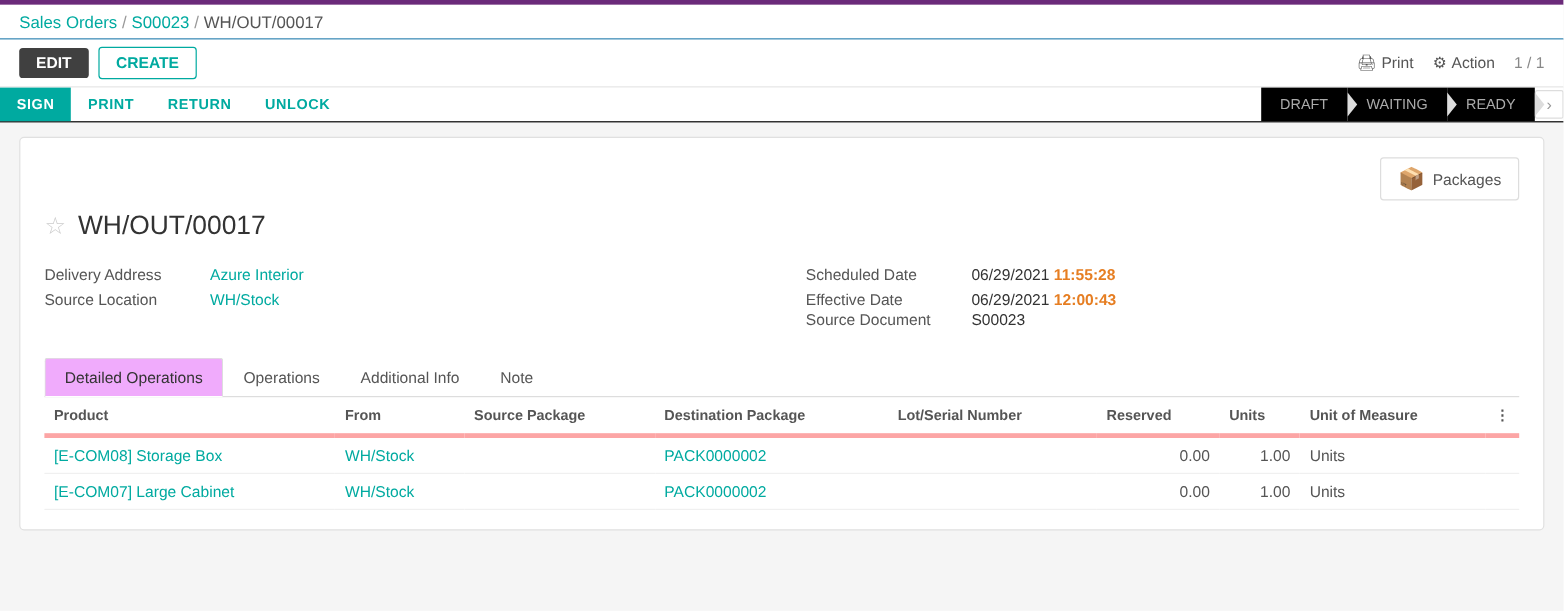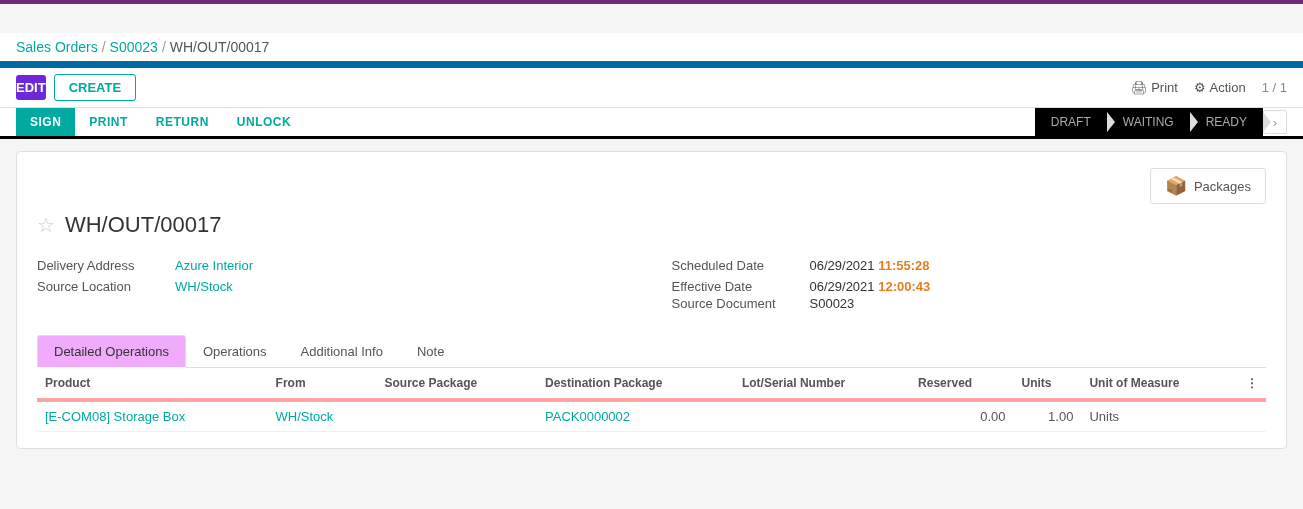--- a/index.html
+++ b/index.html
@@ -9,41 +9,40 @@
     .top-bar { height: 4px; background: #6b2a7a; width: 100%; }
 
     
     .breadcrumb-bar {
       background: #fff;
       padding: 6px 16px;
       display: flex;
       align-items: center;
       gap: 4px;
       font-size: 14px;
-      border-bottom: 7px solid #0369a1;
-      margin-top: 29px;
+      border-bottom: 1px solid #0369a1;
     }
     .breadcrumb-link { color: #00aaa0; cursor: pointer; }
     .breadcrumb-sep { color: #999; }
     .breadcrumb-current { color: #555; }
 
     
     .action-bar {
       background: #fff;
       padding: 6px 16px;
       display: flex;
       align-items: center;
       gap: 8px;
       border-bottom: 1px solid #e0e0e0;
     }
     .btn-edit {
-      background: #6d28d9;
+      background: #404040;
       color: #fff;
       border: none;
-      padding: 5px 0;
+      padding: 5px 14px;
       border-radius: 3px;
       cursor: pointer;
       font-size: 13px;
       font-weight: 600;
     }
     .btn-create {
       background: #fff;
       color: #00aaa0;
       border: 1px solid #00aaa0;
       padding: 5px 14px;
@@ -67,25 +66,25 @@
       font-size: 13px;
       display: flex;
       align-items: center;
       gap: 4px;
     }
     .page-counter { color: #888; font-size: 13px; }
 
     
     .secondary-toolbar {
       background: #fff;
-      padding: 0 16px;
+      padding: 0 0;
       display: flex;
       align-items: flex-end;
       gap: 0;
-      border-bottom: 3px solid #000000;
+      border-bottom: 1px solid #000000;
     }
     .toolbar-btn-active {
       background: #00aaa0;
       color: #fff;
       border: none;
       padding: 7px 14px;
       cursor: pointer;
       font-size: 12px;
       font-weight: 700;
       letter-spacing: 0.5px;
@@ -371,17 +370,28 @@
             <td class="teal">[E-COM08] Storage Box</td>
             <td class="teal">WH/Stock</td>
             <td class=""></td>
             <td class="teal">PACK0000002</td>
             <td class=""></td>
             <td class="num">0.00</td>
             <td class="num">1.00</td>
             <td class="">Units</td>
             <td class="col-options"></td>
           </tr>
+          <tr style="background: rgb(255, 255, 255);">
+            <td class="teal">[E-COM07] Large Cabinet</td>
+            <td class="teal">WH/Stock</td>
+            <td class=""></td>
+            <td class="teal">PACK0000002</td>
+            <td class=""></td>
+            <td class="num">0.00</td>
+            <td class="num">1.00</td>
+            <td class="">Units</td>
+            <td class="col-options"></td>
+          </tr>
         </tbody>
     </table>
 
   </div>
 </div>
 
 </body></html>

